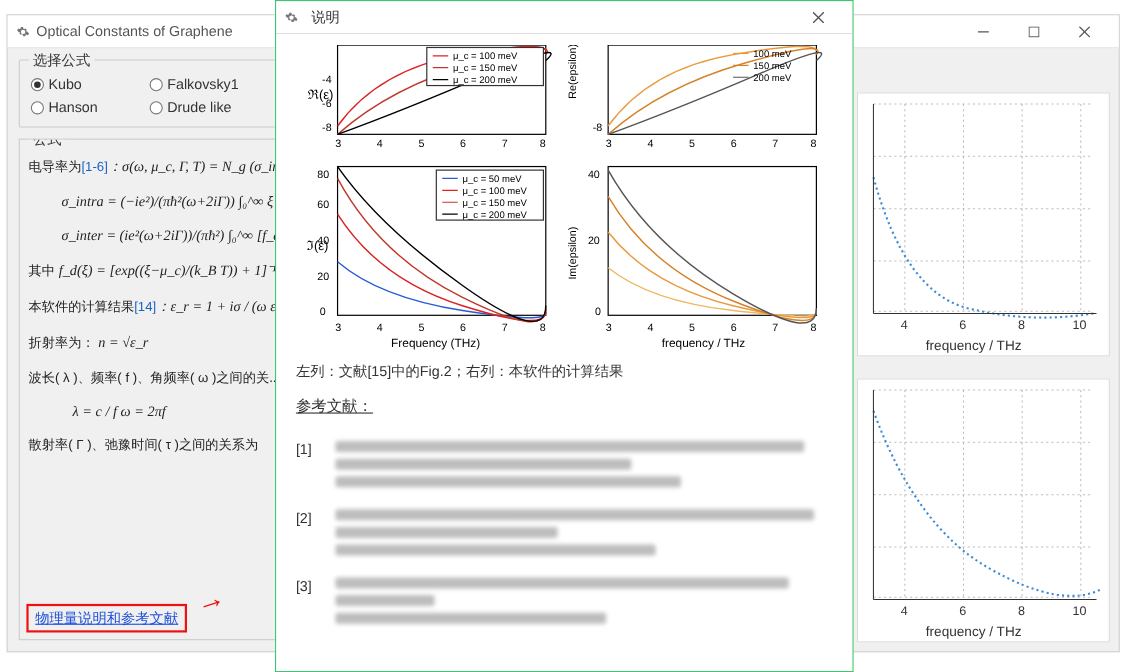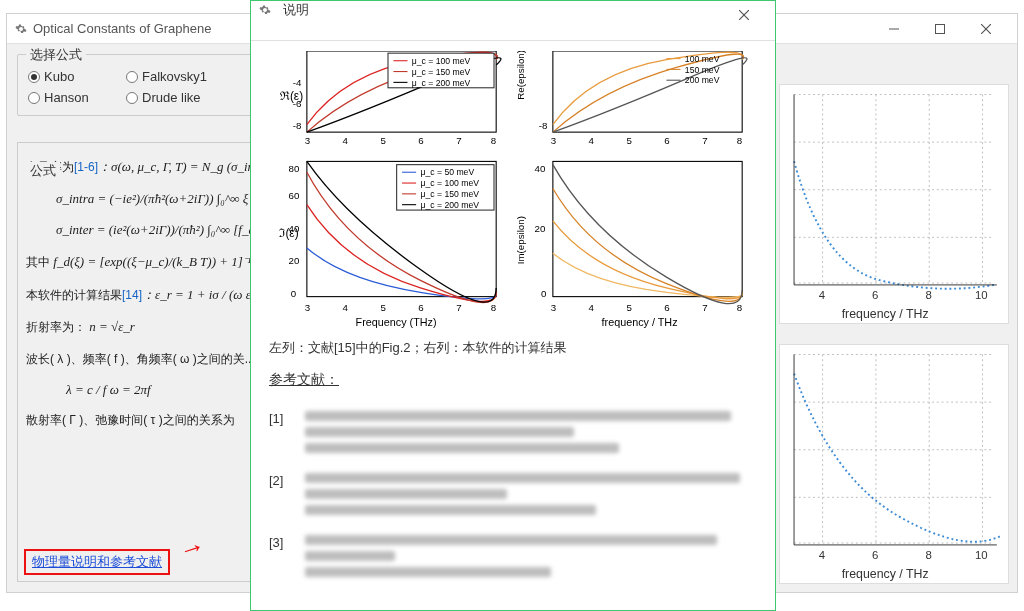--- a/index.html
+++ b/index.html
@@ -12,48 +12,48 @@
   .gear-icon svg { width: 100%; height: 100%; }
   .main-title { font-size: 13px; color: #555; flex: 1; }
   .win-controls { display: flex; gap: 0; }
   .win-btn { width: 46px; height: 28px; display: flex; align-items: center; justify-content: center; color: #555; font-size: 14px; }
   .win-btn svg { width: 10px; height: 10px; stroke: #555; stroke-width: 1; fill: none; }
   .win-btn.close svg { stroke-width: 1.2; }
 
   .main-body { display: flex; height: calc(100% - 30px); }
   .left-panel { width: 250px; padding: 10px 0 10px 10px; display: flex; flex-direction: column; }
 
-  .groupbox { border: 1px solid #ccc; margin-bottom: 26px; padding: 10px 10px; position: relative; background: #f0f0f0; border-radius: 2px; }
+  .groupbox { border: 1px solid #ccc; margin-bottom: 10px; padding: 10px 10px; position: relative; background: #f0f0f0; border-radius: 2px; }
   .groupbox-label { position: absolute; top: -9px; left: 8px; background: #f0f0f0; padding: 0 4px; font-size: 13px; color: #333; }
-  .radio-row { display: flex; flex-wrap: wrap; gap: 6px 8px; margin-top: 4px; }
+  .radio-row { display: flex; flex-wrap: wrap; gap: 6px 18px; margin-top: 4px; }
   .radio-item { display: flex; align-items: center; gap: 4px; font-size: 13px; min-width: 90px; }
   .radio-circle { width: 12px; height: 12px; border: 1px solid #777; border-radius: 50%; display: inline-flex; align-items: center; justify-content: center; background: #fff; }
   .radio-circle.sel::after { content: ''; width: 6px; height: 6px; background: #333; border-radius: 50%; }
 
   .formula-box { flex: 1; border: 1px solid #ccc; position: relative; padding: 12px 8px 8px 8px; overflow: hidden; }
-  .formula-label { position: absolute; top: -9px; left: 8px; background: #f0f0f0; padding: 0 4px; font-size: 13px; margin-top: 28px; }
+  .formula-label { position: absolute; top: -9px; left: 8px; background: #f0f0f0; padding: 0 4px; font-size: 13px; }
 
   .formula-content { font-size: 12px; line-height: 1.8; color: #222; }
   .formula-content .cite { color: #1763c6; }
   .formula-line { margin-bottom: 8px; white-space: nowrap; }
   .formula-math { font-family: 'Times New Roman', serif; font-style: italic; font-size: 13px; display: inline-block; }
 
   .ref-link { color: #1d4ed8; text-decoration: underline; font-size: 13px; }
   .red-box { border: 2px solid #e11; padding: 2px 6px; display: inline-block; margin-top: 6px; }
   .red-arrow { color: #e11; position: absolute; font-size: 26px; transform: rotate(-18deg); }
 
   
   .right-panel { flex: 1; padding: 10px 10px 10px 0; position: relative; }
   .plot { position: absolute; background: #fff; border: 1px solid #ddd; }
   .plot-axis { font-size: 12px; fill: #333; }
   .plot-label { font-size: 13px; fill: #333; }
 
   
   .dialog { position: absolute; left: 250px; top: 0; width: 526px; height: 611px; background: #fff; border: 1px solid #3fc76f; z-index: 10; display: flex; flex-direction: column; }
-  .dialog-titlebar { height: 40px; display: flex; align-items: flex-start; padding: 0 8px; border-bottom: 1px solid #e0e0e0; }
+  .dialog-titlebar { height: 30px; display: flex; align-items: center; padding: 0 8px; border-bottom: 1px solid #e0e0e0; }
   .dialog-title { flex: 1; font-size: 13px; color: #333; display: flex; align-items: center; gap: 6px; }
   .dialog-body { flex: 1; overflow-y: auto; padding: 10px 22px 10px 18px; position: relative; }
 
   
   .chart-grid { display: grid; grid-template-columns: 1fr 1fr; gap: 8px; margin-bottom: 10px; }
   .mini-chart { width: 100%; height: auto; }
   .chart-caption { text-align: left; font-size: 13px; margin: 8px 0 14px 0; }
   .refs-title { font-size: 14px; margin-bottom: 22px; text-decoration: underline; }
   .ref-item { display: flex; gap: 10px; margin-bottom: 14px; font-size: 13px; }
   .ref-num { min-width: 26px; }

